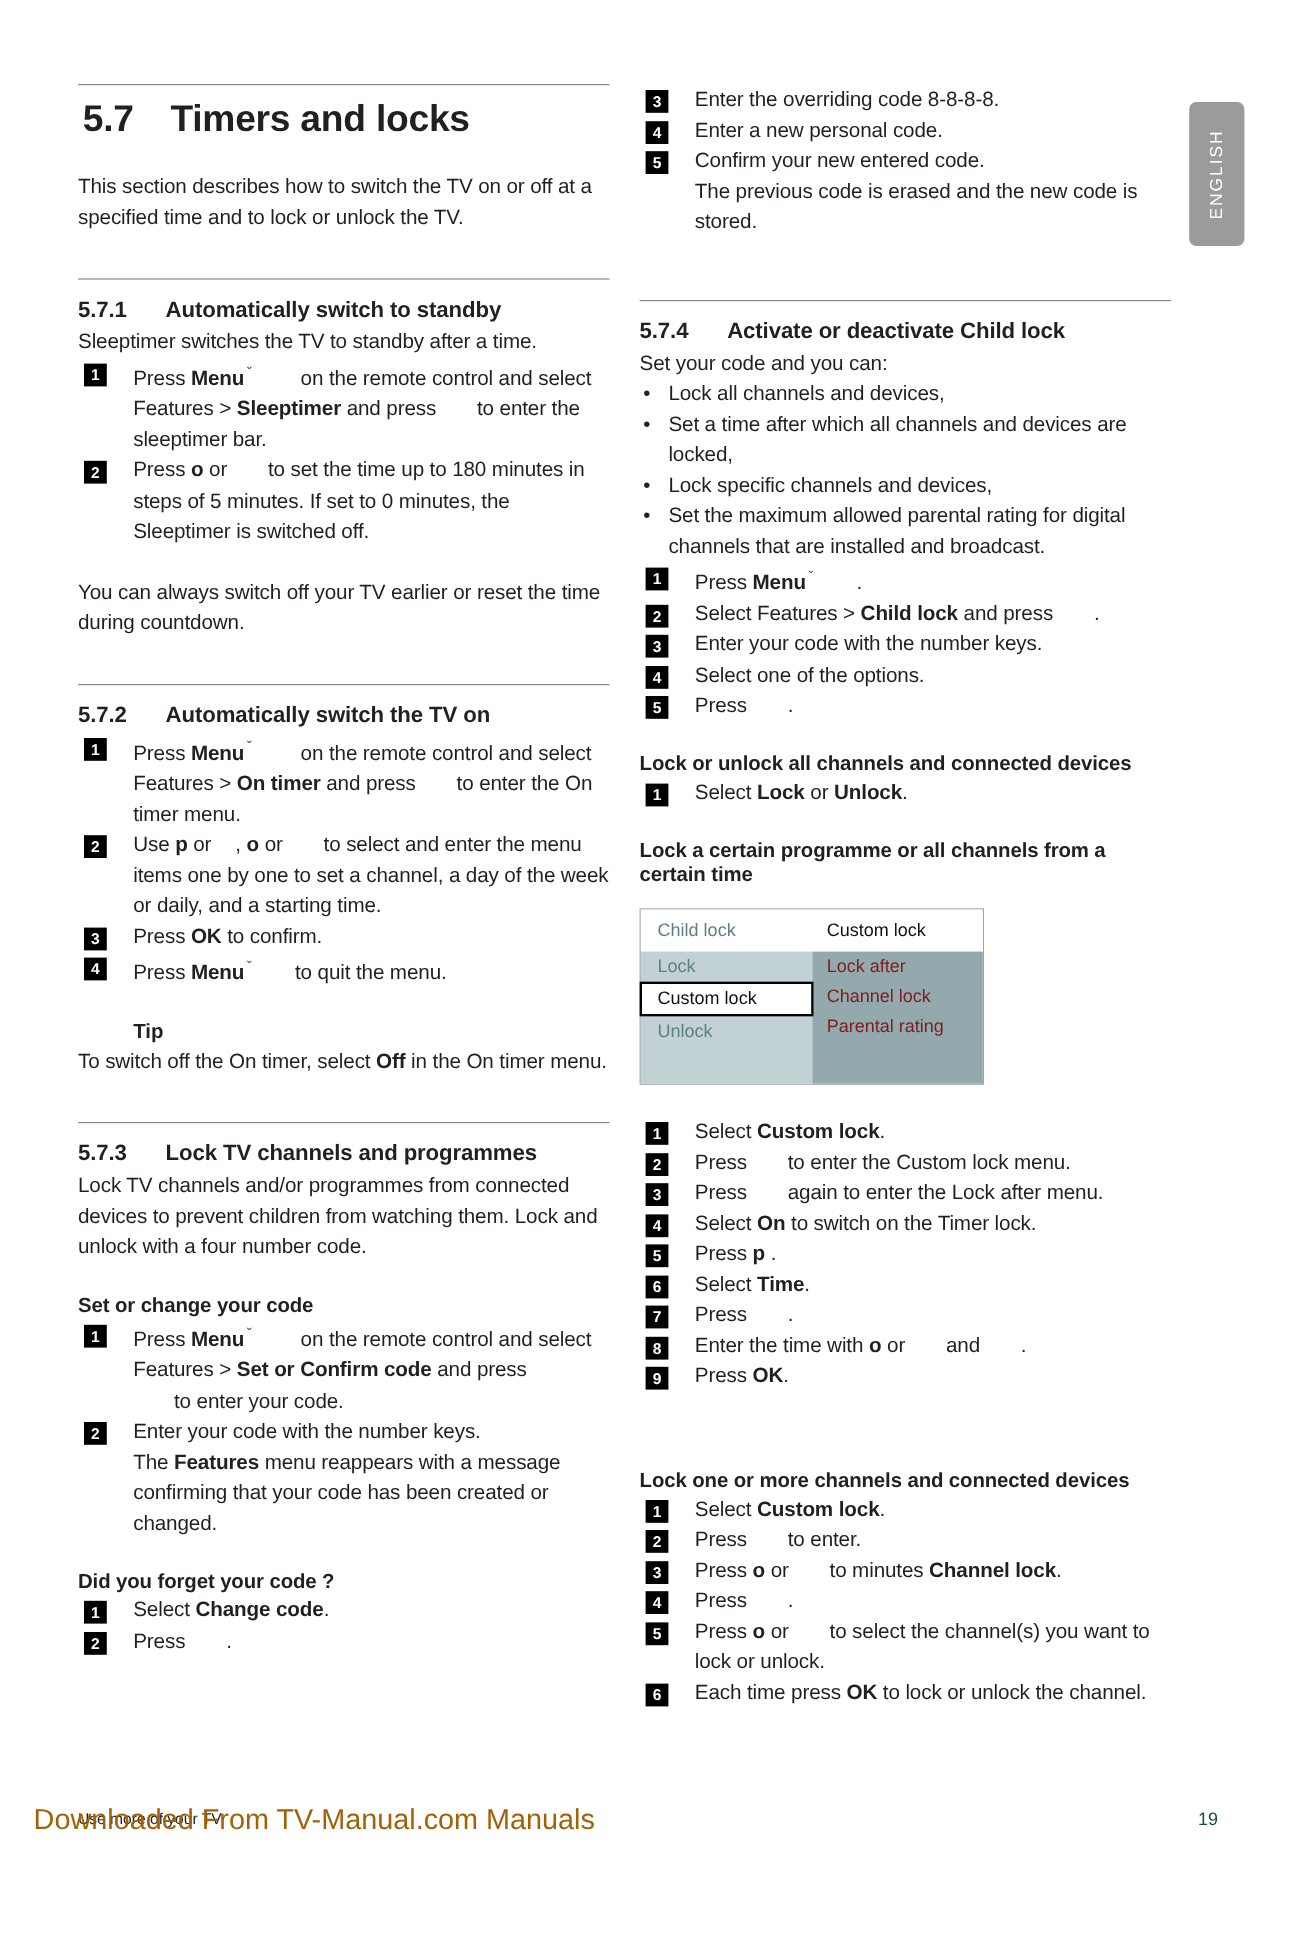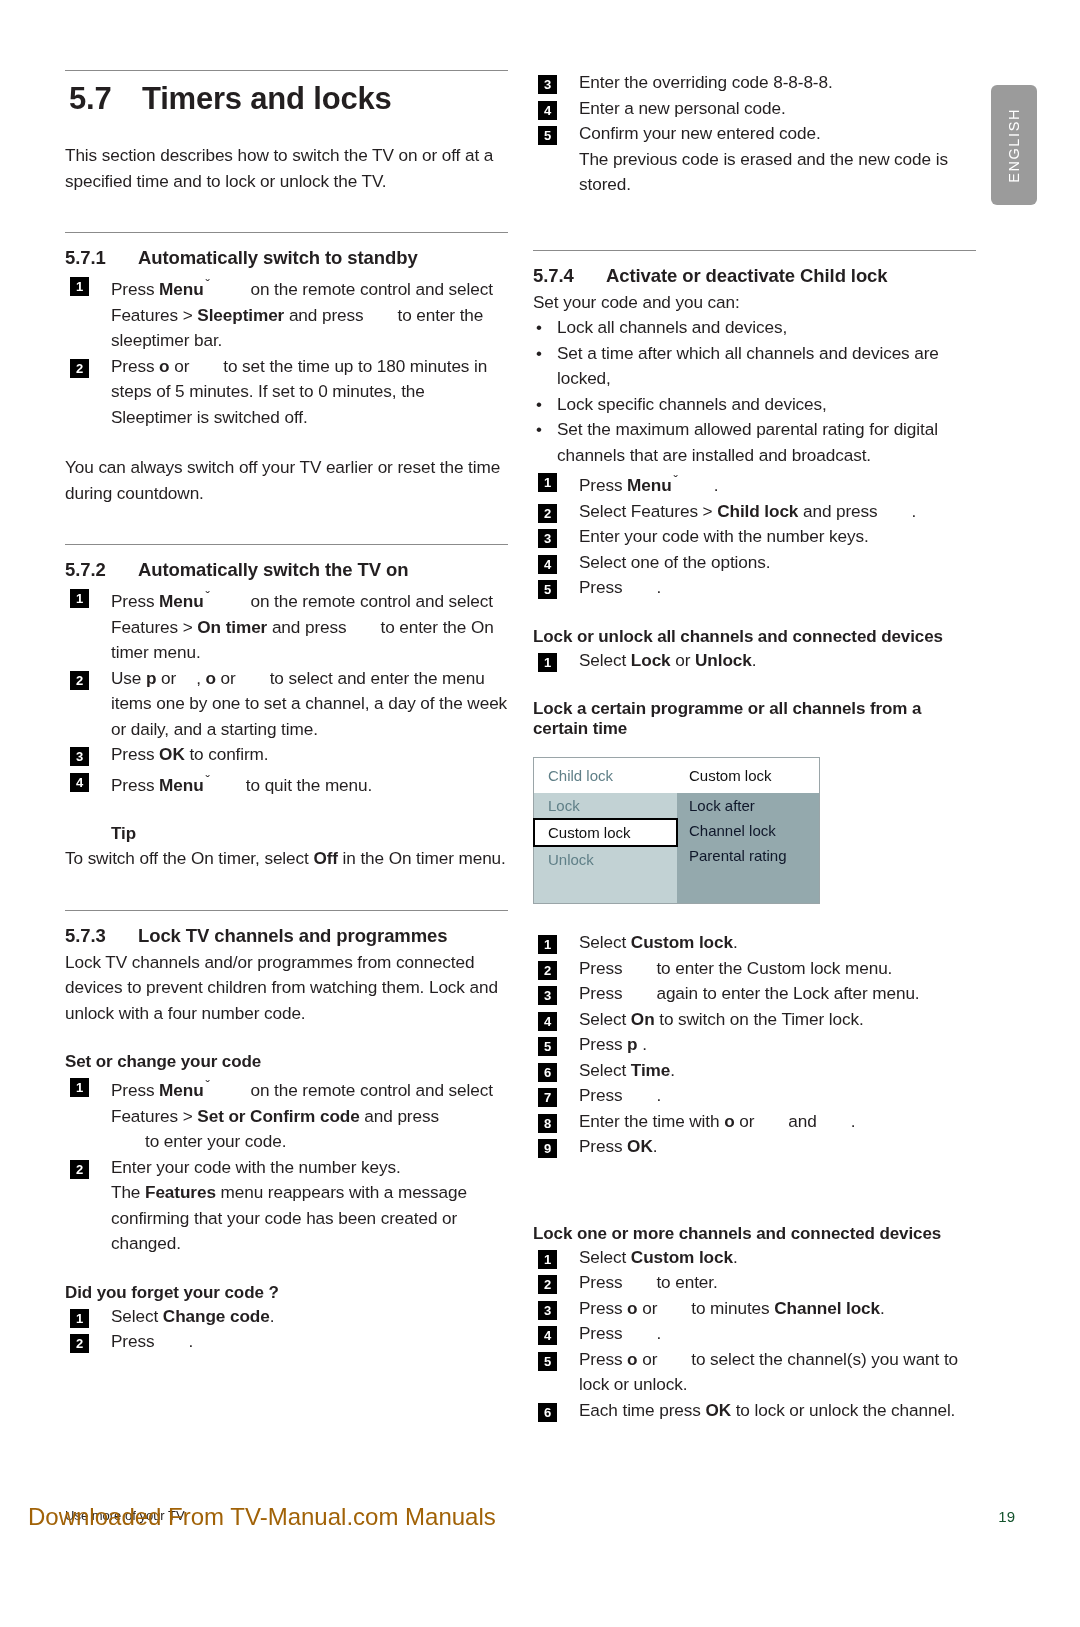--- a/index.html
+++ b/index.html
@@ -176,21 +176,21 @@
 
   .tvmenu .row {
     height:25px;
     line-height:25px;
     padding-left:14px;
     font-size:15px;
     white-space:nowrap;
     overflow:hidden;
   }
   .tvmenu .cleft  .row { color:#5f7f87; }
-  .tvmenu .cright .row { color:#0f172a; padding-left:12px; }
+  .tvmenu .cright .row { color:#7f1d1d; padding-left:12px; }
   .tvmenu .cleft .row.sel {
     background:#ffffff;
     color:#111111;
     border:2px solid #000000;
     height:29px;
     line-height:25px;
     margin-left:-1px;
     margin-right:-1px;
     padding-left:13px;
     position:relative;
@@ -242,20 +242,21 @@
 
     <p class="body">This section describes how to switch the TV on or off at a specified time and to lock or unlock the TV.</p>
 
     <div class="spacer-lg"></div>
 
     <div class="rule"></div>
     <h2 class="section">
       <span class="num">5.7.1</span>
       <span>Automatically switch to standby</span>
     </h2>
+    <p class="body">Sleeptimer switches the TV to standby after a time.</p>
 
     <ol class="steps">
       <li>
         <span class="marker">1</span>
         <span>Press </span><b>Menu</b><span class="caret">ˇ</span><span class="gap"></span><span> on the remote control and select Features &gt; </span><b>Sleeptimer</b><span> and press</span><span class="gap"></span><span>to enter the sleeptimer bar.</span>
       </li>
       <li>
         <span class="marker">2</span>
         <span>Press </span><b>o</b><span> or</span><span class="gap"></span><span>to set the time up to 180 minutes in steps of 5 minutes. If set to 0 minutes, the Sleeptimer is switched off.</span>
       </li>

